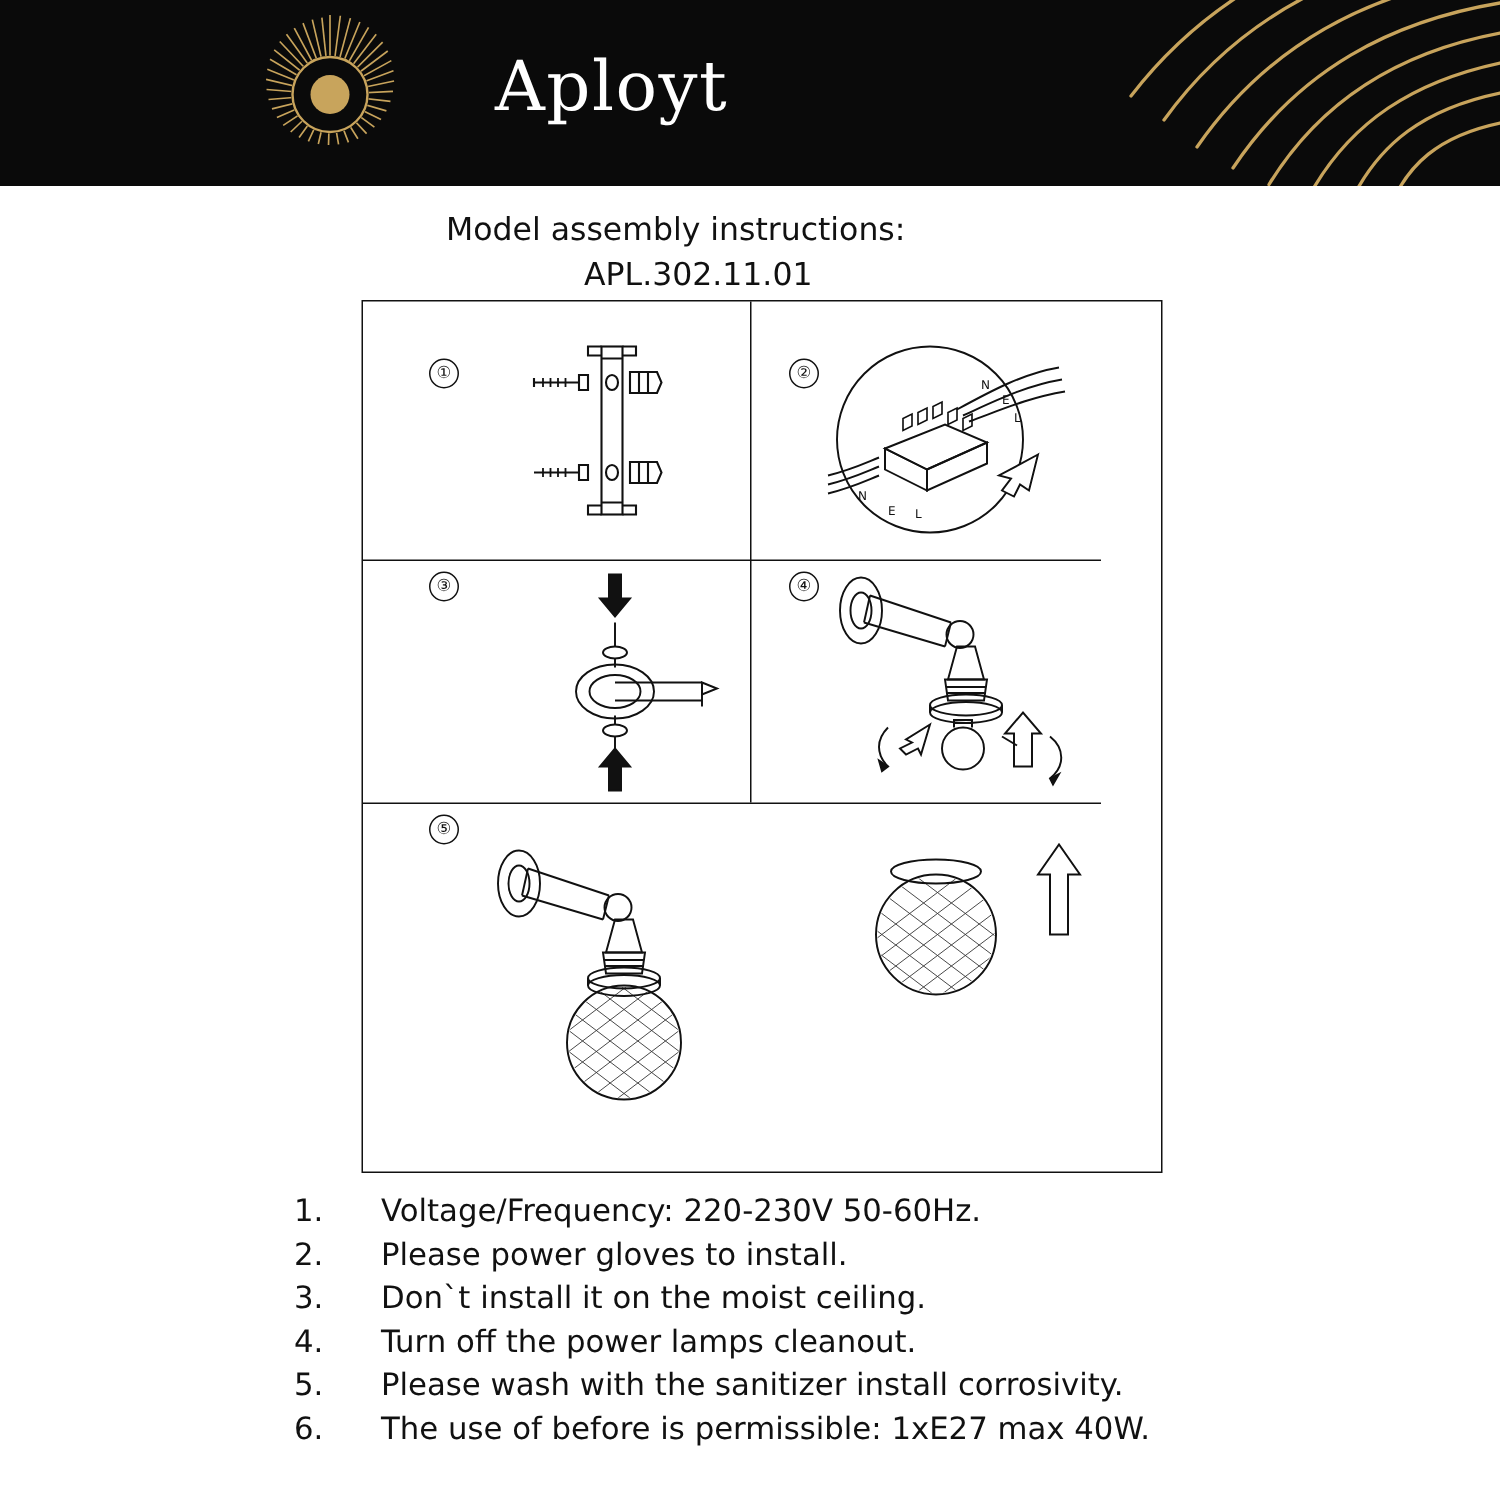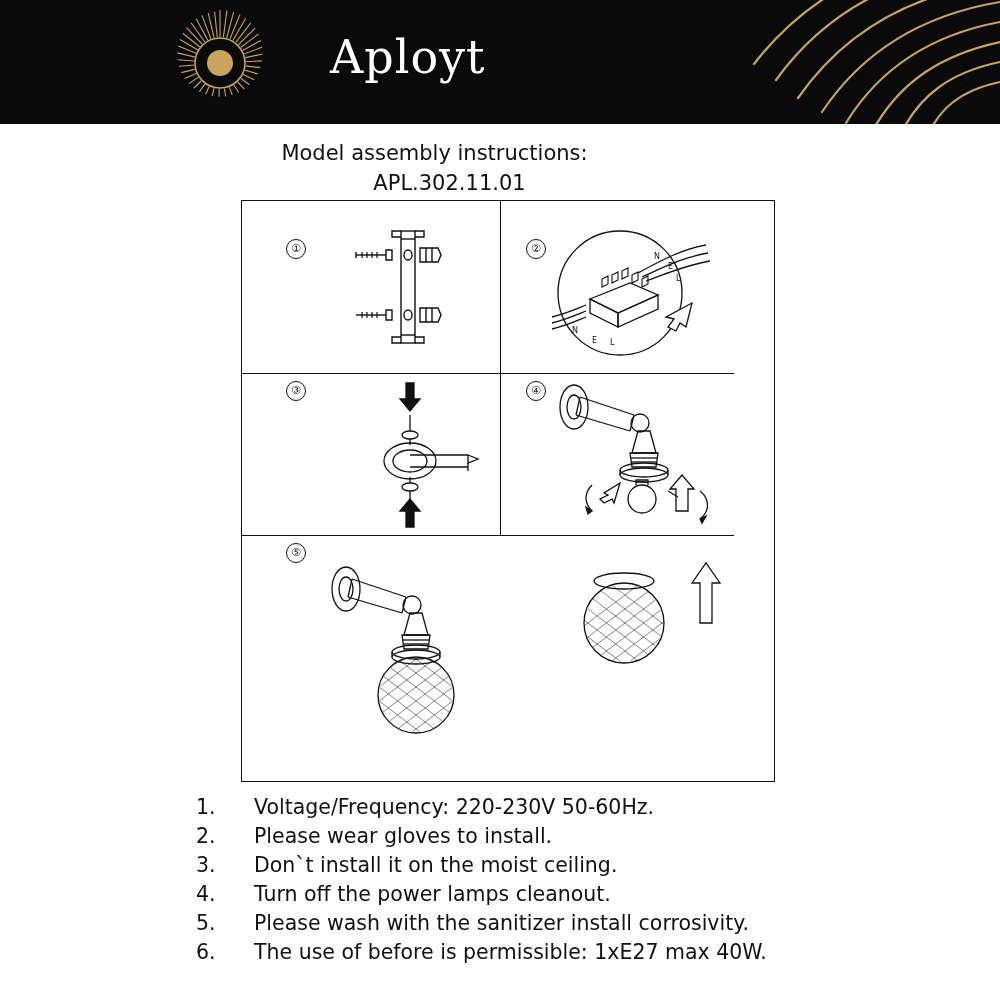--- a/index.html
+++ b/index.html
@@ -50,21 +50,21 @@
     font-family: "DejaVu Serif", serif;
     font-size: 46px;
     letter-spacing: 1px;
     color: #ffffff;
     font-weight: 400;
   }
 
   
   .title-block {
     position: absolute;
-    left: 0;
+    left: 16px;
     top: 138px;
     width: 869px;
     text-align: center;
   }
   .title-line1 {
     font-size: 21px;
     color: #111;
     line-height: 30px;
   }
   .title-line2 {
@@ -456,21 +456,21 @@
     </svg>
   </div>
 
   <div class="notes">
     <div class="note-row">
       <span class="note-idx">1.</span>
       <span class="note-txt">Voltage/Frequency: 220-230V 50-60Hz.</span>
     </div>
     <div class="note-row">
       <span class="note-idx">2.</span>
-      <span class="note-txt">Please wear gloves to install.</span>
+      <span class="note-txt">Please power gloves to install.</span>
     </div>
     <div class="note-row">
       <span class="note-idx">3.</span>
       <span class="note-txt">Don`t install it on the moist ceiling.</span>
     </div>
     <div class="note-row">
       <span class="note-idx">4.</span>
       <span class="note-txt">Turn off the power lamps cleanout.</span>
     </div>
     <div class="note-row">

